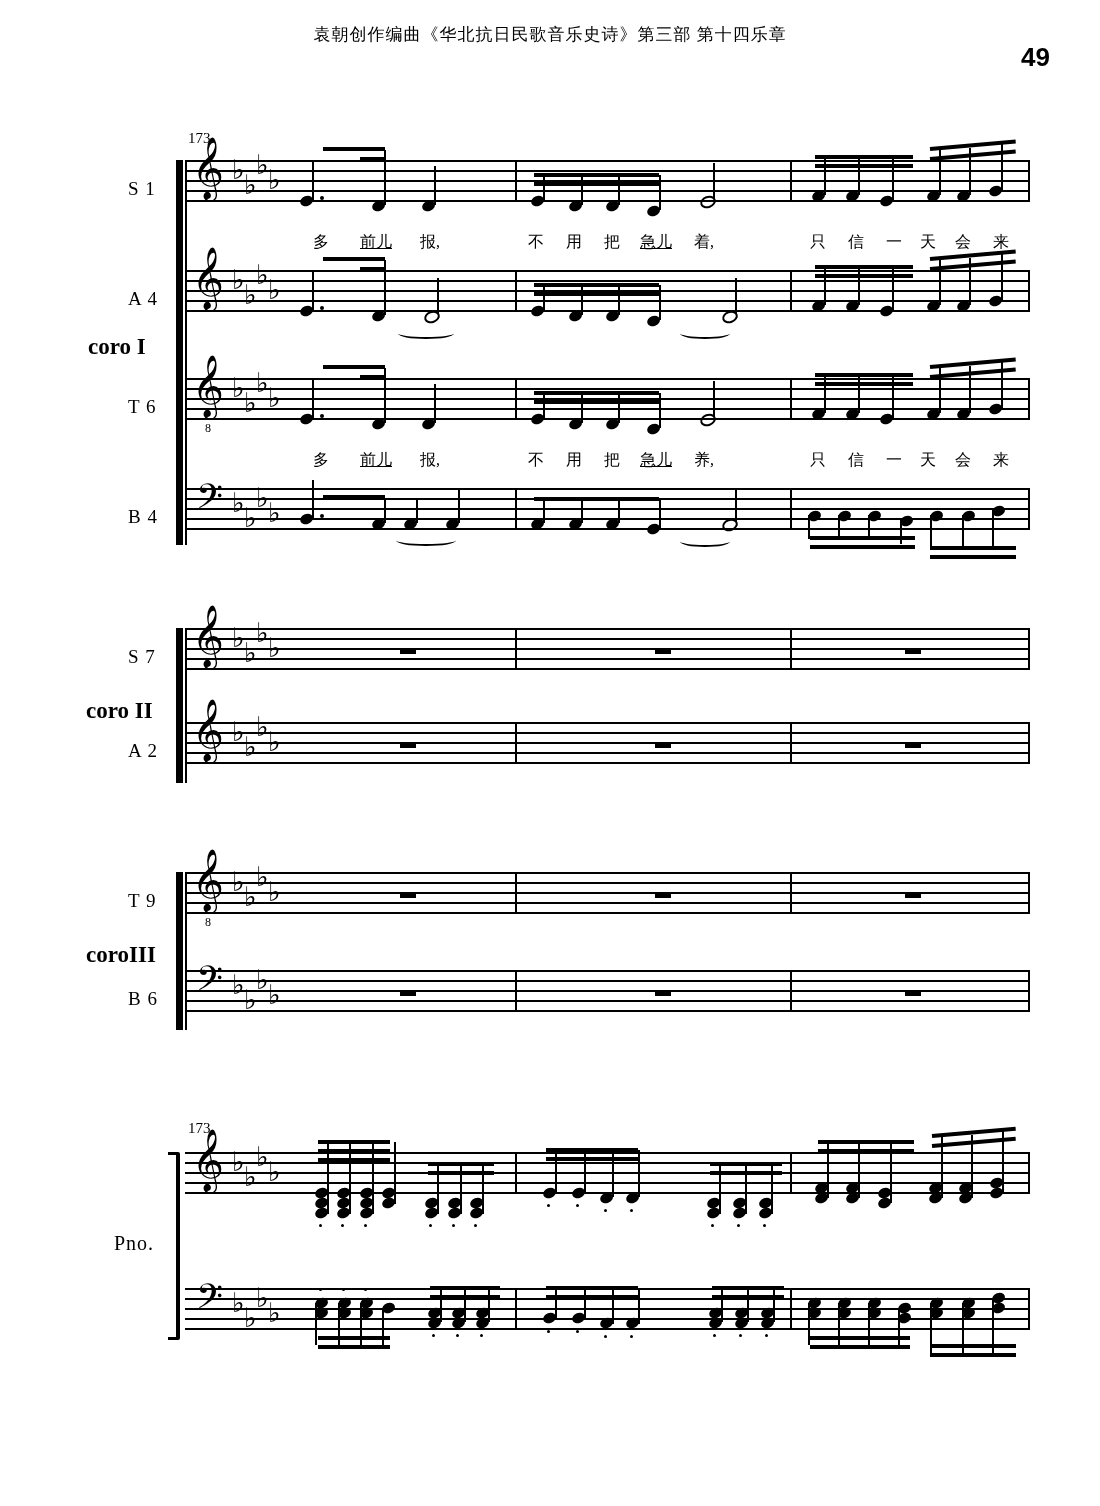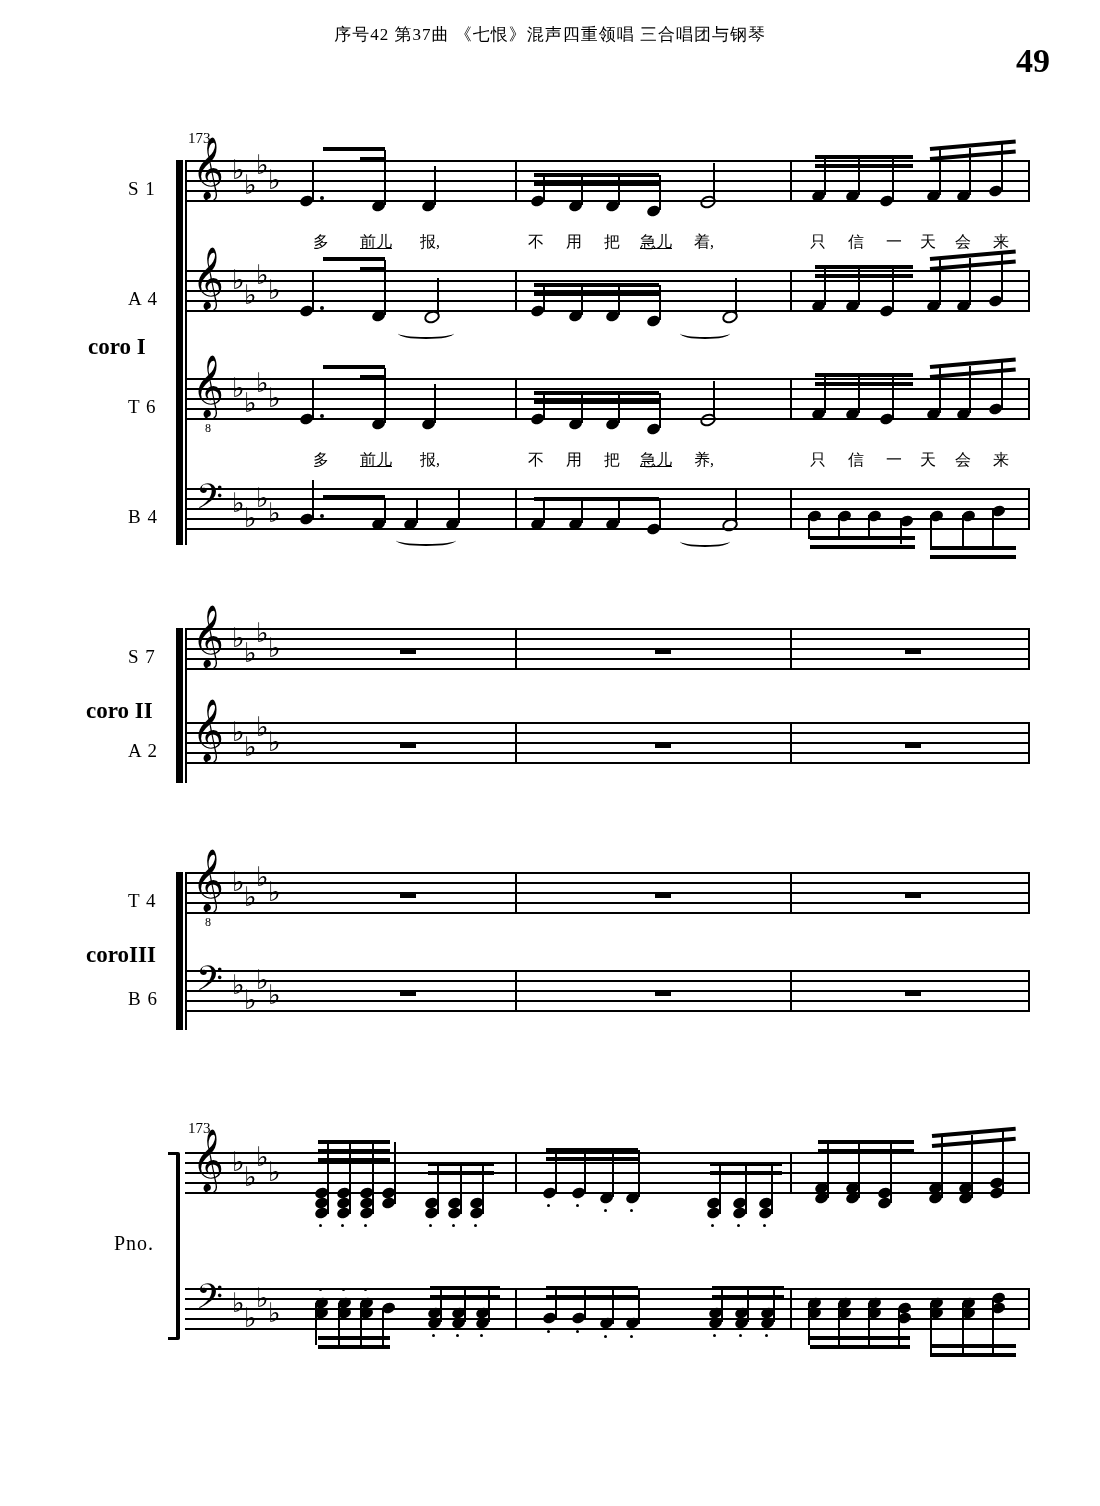--- a/index.html
+++ b/index.html
@@ -2,21 +2,21 @@
 <html><head>
 <meta charset="utf-8">
 <style>
   html,body{margin:0;padding:0;background:#ffffff;}
   body{width:1100px;height:1506px;position:relative;font-family:"Liberation Serif",serif;color:#000;}
   .page{position:relative;width:1100px;height:1506px;overflow:hidden;}
 
   
   .header{position:absolute;left:0;top:22px;width:1100px;text-align:center;}
   .header .line{font-size:17px;letter-spacing:1px;line-height:26px;white-space:nowrap;}
-  .pageno{position:absolute;right:50px;top:42px;font-size:34px;font-weight:bold;font-family:Liberation Serif, serif;}
+  .pageno{position:absolute;right:50px;top:42px;font-size:26px;font-weight:bold;font-family:Liberation Sans, sans-serif;}
 
   
   .staff{position:absolute;left:185px;width:845px;}
   .staff .ln{position:absolute;left:0;width:845px;height:1.6px;background:#000;}
   .ln0{top:0px}.ln1{top:10px}.ln2{top:20px}.ln3{top:30px}.ln4{top:40px}
 
   
   .bar{position:absolute;width:1.8px;background:#000;top:0;height:41.6px;}
 
   
@@ -45,21 +45,21 @@
 
   .lyric{position:absolute;font-size:16px;font-family:"Liberation Serif",serif;white-space:nowrap;}
   .lyric u{text-decoration:underline;}
 </style>
 </head>
 <body>
 
 <div class="page">
 
   <div class="header">
-    <div class="line">序号42        第37曲  《七恨》混声四重领唱   三合唱团与钢琴</div>
+    <div class="line">袁朝创作编曲《华北抗日民歌音乐史诗》第三部  第十四乐章</div>
   </div>
   <div class="pageno">49</div>
 
   <div class="meas" style="left:188px;top:130px;">173</div>
 
   <div class="vline" style="left:176px;top:160px;width:7px;height:385px;"></div>
   <div class="vline" style="left:185px;top:160px;width:2px;height:385px;"></div>
 
   <div class="grouplbl" style="left:88px;top:334px;">coro I</div>
 
@@ -379,21 +379,21 @@
   <div class="staff" style="top:872px;">
     <div class="ln ln0"></div>
       <div class="ln ln1"></div>
       <div class="ln ln2"></div>
       <div class="ln ln3"></div>
       <div class="ln ln4"></div>
     <div class="bar" style="left:330px;"></div>
     <div class="bar" style="left:605px;"></div>
     <div class="bar" style="left:843px;"></div>
   </div>
-  <div class="lbl" style="left:128px;top:890px;">T 4</div>
+  <div class="lbl" style="left:128px;top:890px;">T 9</div>
   <div class="gclef" style="left:192px;top:853px;">𝄞</div>
   <div class="octv" style="left:205px;top:915px;">8</div>
   <div class="flat" style="left:232px;top:868px;">♭</div>
   <div class="flat" style="left:244px;top:883px;">♭</div>
   <div class="flat" style="left:256px;top:863px;">♭</div>
   <div class="flat" style="left:268px;top:878px;">♭</div>
   <div class="rest" style="left:400px;top:892px;"></div>
   <div class="rest" style="left:655px;top:892px;"></div>
   <div class="rest" style="left:905px;top:892px;"></div>
 

